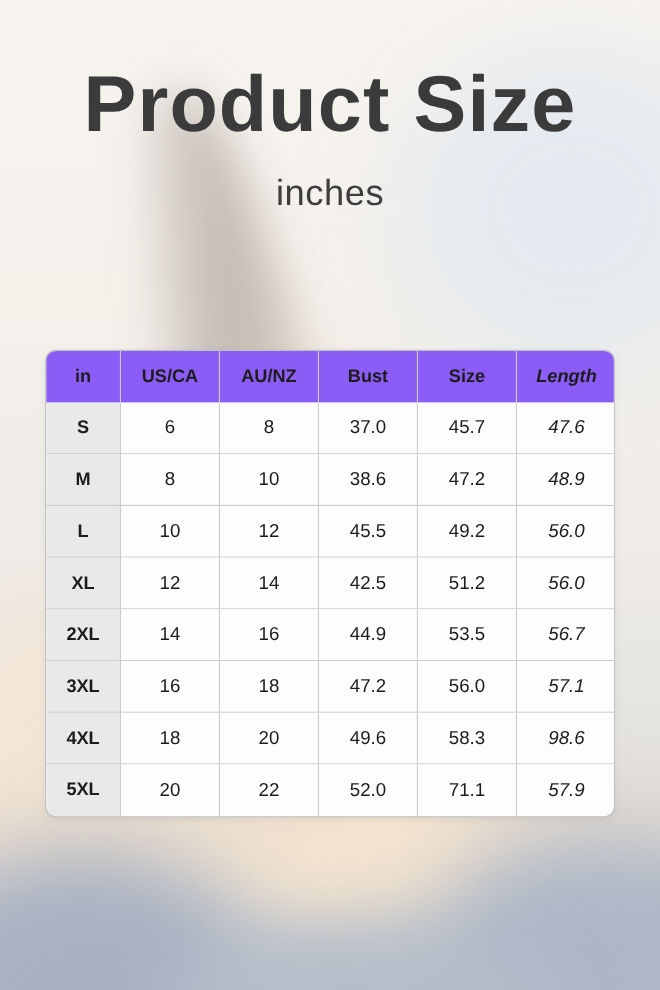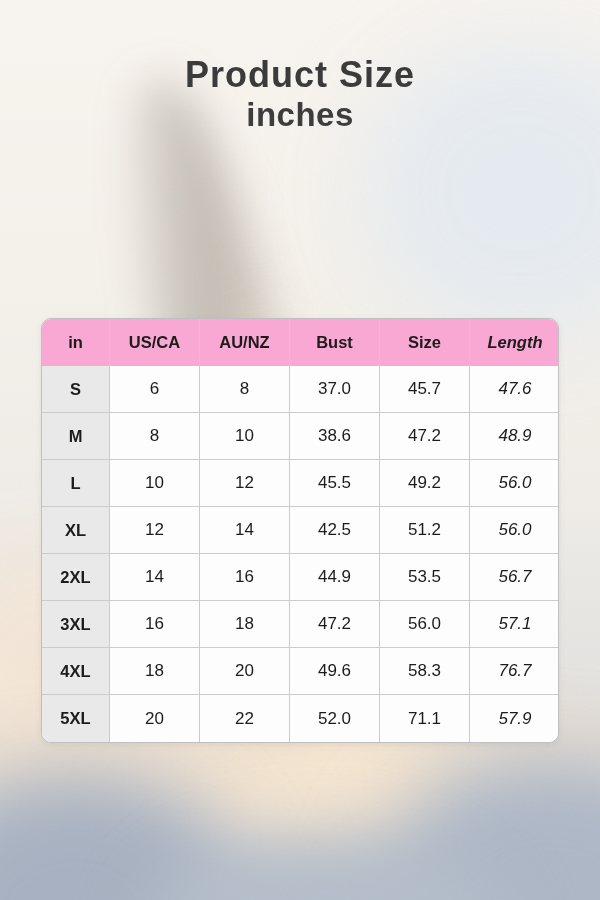--- a/index.html
+++ b/index.html
@@ -52,44 +52,44 @@
     background: #adb7c6; filter: blur(38px);
   }
   .blob-cloud-bottom {
     left: 140px; top: 835px; width: 370px; height: 220px;
     background: #b4bdc9; filter: blur(32px);
   }
 
   
   .titles { position: absolute; top: 54px; left: 0; width: 100%; text-align: center; z-index: 2; }
   .title {
-    font-size: 36px; font-weight: 600; color: #3b3b3b;
+    font-size: 72px; font-weight: 600; color: #3b3b3b;
     letter-spacing: 1px; line-height: 1.15;
   }
   .subtitle {
-    font-size: 33px; font-weight: 700; color: #3d3d3d;
-    margin-top: 1px; letter-spacing: 0.5px;
+    font-size: 33px; font-weight: 400; color: #3d3d3d;
+    margin-top: 19px; letter-spacing: 0.5px;
   }
 
   
   .table-wrap {
     position: absolute; left: 41px; top: 318px; width: 518px; z-index: 2;
     border: 1px solid #c0c0c0; border-radius: 10px; overflow: hidden;
     background: #fdfdfd;
     box-shadow: 0 2px 6px rgba(90,90,90,0.10);
   }
   table { width: 100%; border-collapse: separate; border-spacing: 0; table-layout: fixed; }
   th, td {
     height: 47px; text-align: center; vertical-align: middle;
     border-right: 1px solid #cbcbcb; border-bottom: 1px solid #cbcbcb;
     color: #1c1c1c;
   }
   th:last-child, td:last-child { border-right: none; font-style: italic; }
   tr:last-child th, tr:last-child td { border-bottom: none; }
-  thead th { background: #f9a8d4; font-weight: 700; font-size: 16.5px; }
+  thead th { background: #8b5cf6; font-weight: 700; font-size: 16.5px; }
   tbody th { background: #e9e9e9; font-weight: 700; font-size: 16.5px; }
   tbody td { background: #fdfdfd; font-weight: 400; font-size: 17px; }
 </style>
 </head>
 <body>
 
 <div class="bg">
   <div class="blob blob-sky-topright"></div>
   <div class="blob blob-wing"></div>
   <div class="blob blob-wing-glow"></div>
@@ -174,21 +174,21 @@
         <td>47.2</td>
         <td>56.0</td>
         <td>57.1</td>
       </tr>
       <tr>
         <th>4XL</th>
         <td>18</td>
         <td>20</td>
         <td>49.6</td>
         <td>58.3</td>
-        <td>76.7</td>
+        <td>98.6</td>
       </tr>
       <tr>
         <th>5XL</th>
         <td>20</td>
         <td>22</td>
         <td>52.0</td>
         <td>71.1</td>
         <td>57.9</td>
       </tr>
     </tbody>

